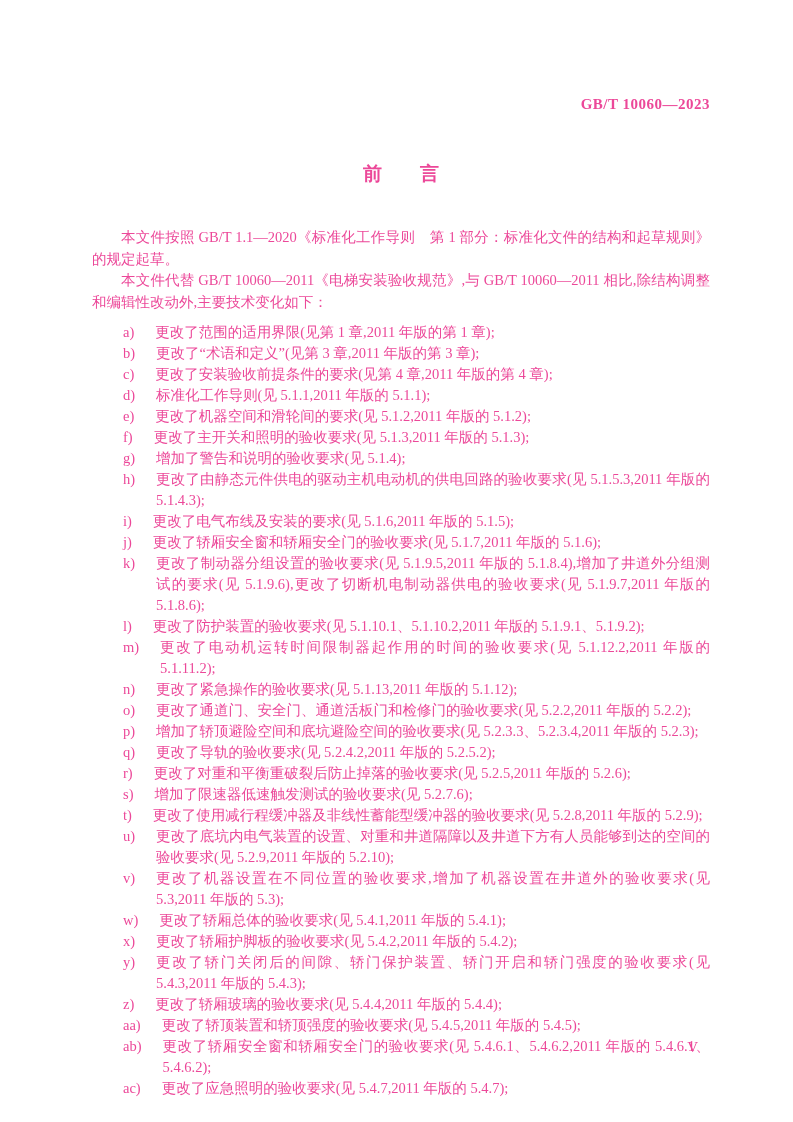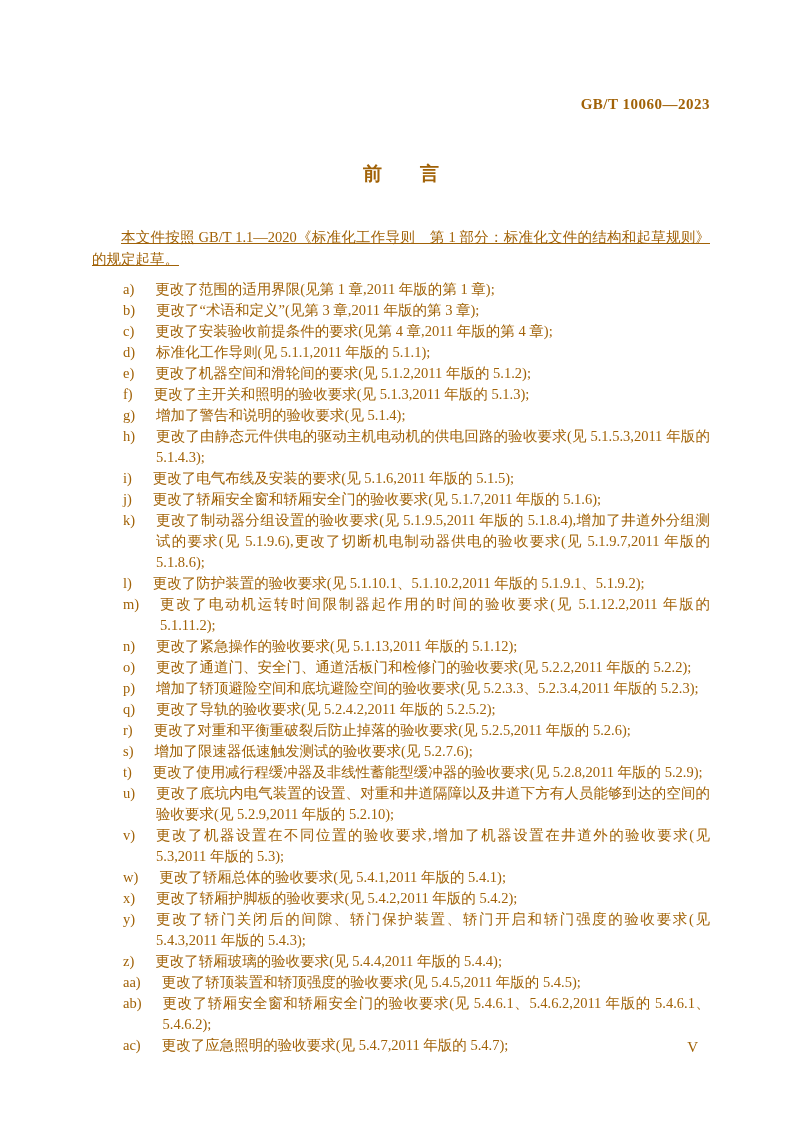--- a/index.html
+++ b/index.html
@@ -3,21 +3,21 @@
 <meta charset="utf-8">
 <style>
   * { box-sizing: border-box; }
   html, body { margin: 0; padding: 0; background: #ffffff; }
   .page {
     position: relative;
     width: 793px;
     height: 1122px;
     background: #ffffff;
     font-family: "Liberation Serif", "DejaVu Serif", serif;
-    color: #a16207;
+    color: #ec4899;
     overflow: hidden;
   }
   .doc-code {
     position: absolute;
     top: 96px;
     right: 83px;
     font-size: 15px;
     font-weight: bold;
     letter-spacing: 0.5px;
     white-space: nowrap;
@@ -28,21 +28,21 @@
     top: 158px;
     width: 618px;
   }
   .fw-title {
     margin: 0;
     text-align: center;
     font-size: 19px;
     font-weight: bold;
     line-height: 32px;
   }
-  .paragraphs { margin-top: 37px; text-decoration: underline; }
+  .paragraphs { margin-top: 37px; }
   .para {
     margin: 0;
     font-size: 14.5px;
     line-height: 21.5px;
     text-indent: 2em;
     text-align: justify;
   }
   .changes {
     margin-top: 9px;
     font-size: 14.5px;
@@ -76,20 +76,21 @@
 <div class="page">
 
   <div class="doc-code">GB/T 10060—2023</div>
 
   <div class="content">
 
     <h1 class="fw-title">前　　言</h1>
 
     <div class="paragraphs">
       <p class="para">本文件按照 GB/T 1.1—2020《标准化工作导则　第 1 部分：标准化文件的结构和起草规则》的规定起草。</p>
+      <p class="para">本文件代替 GB/T 10060—2011《电梯安装验收规范》,与 GB/T 10060—2011 相比,除结构调整和编辑性改动外,主要技术变化如下：</p>
     </div>
 
     <div class="changes">
 
     <div class="change-item">
         <span class="change-label">a)</span>
         <span class="change-text">更改了范围的适用界限(见第 1 章,2011 年版的第 1 章);</span>
       </div>
         <div class="change-item">
         <span class="change-label">b)</span>

